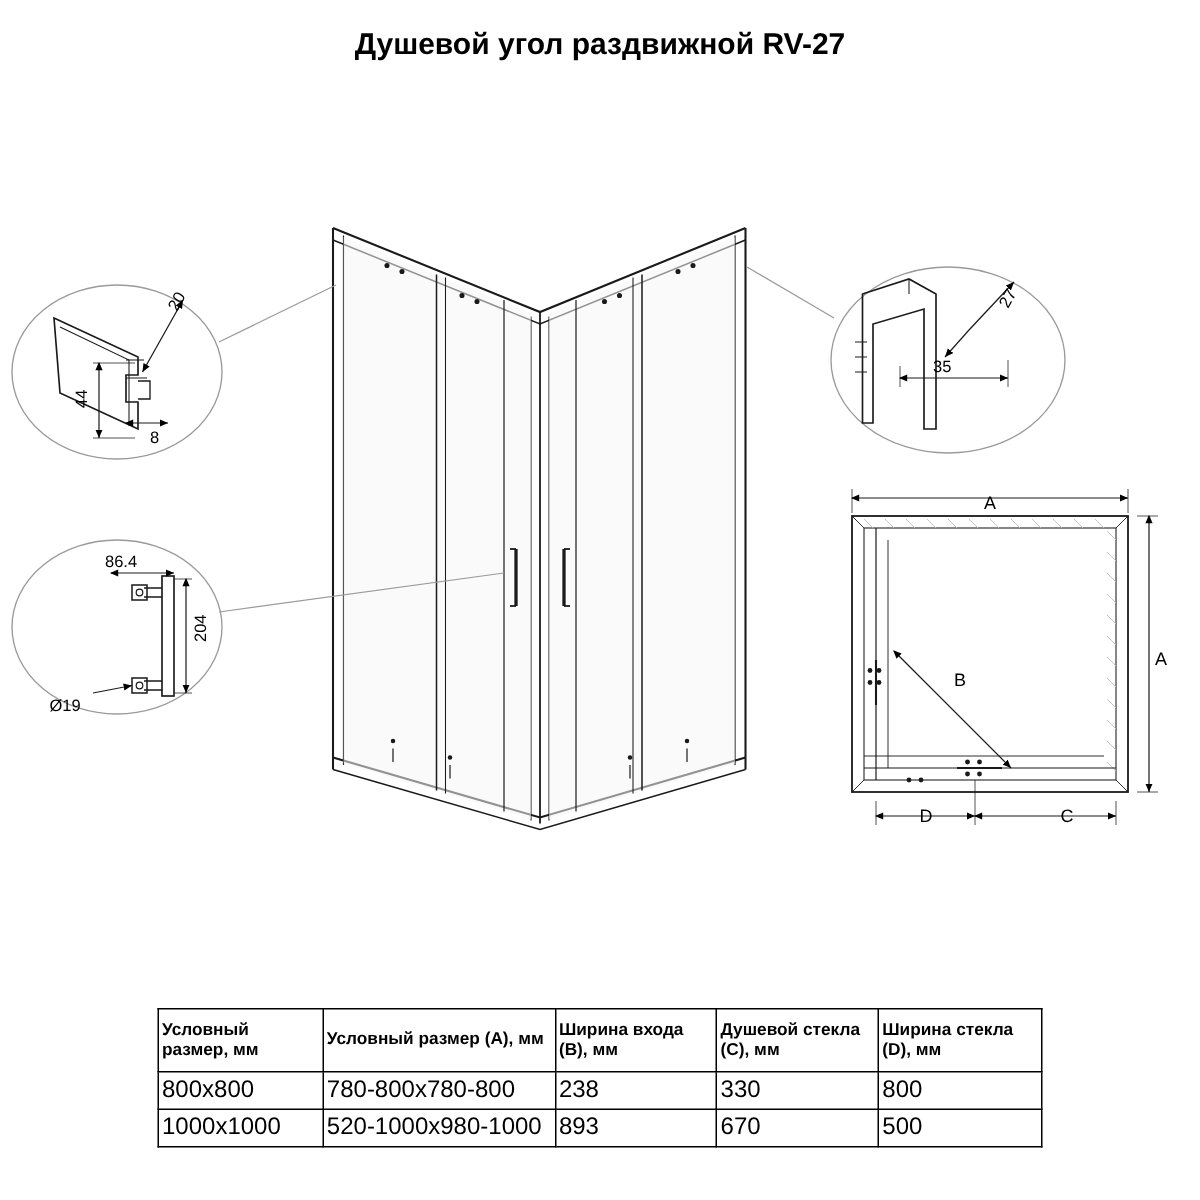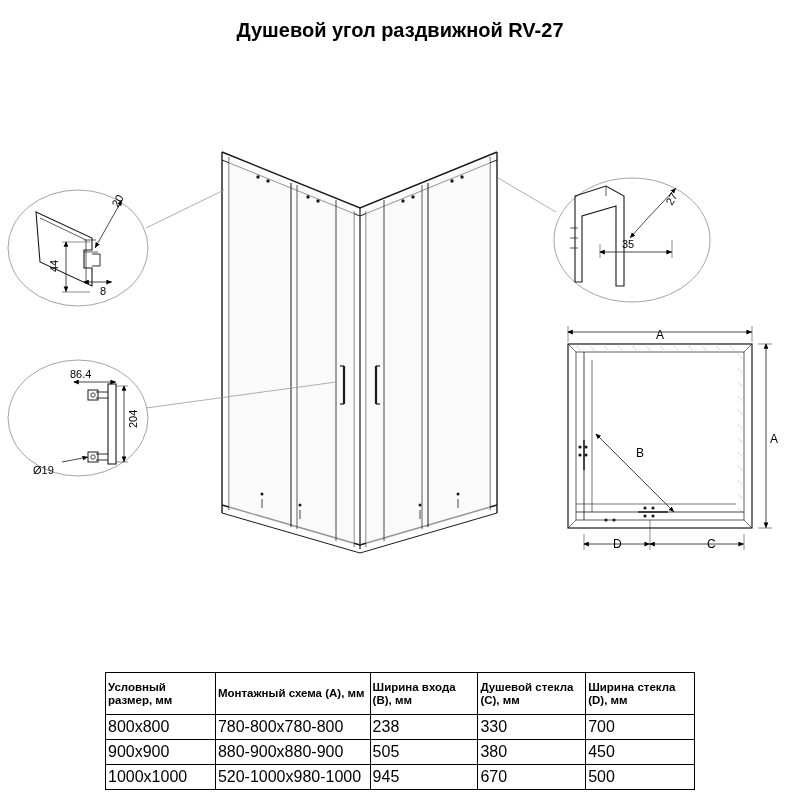--- a/index.html
+++ b/index.html
@@ -310,44 +310,37 @@
     <colgroup>
       <col class="c0">
         <col class="c1">
         <col class="c2">
         <col class="c3">
         <col class="c4">
     </colgroup>
     <thead>
       <tr>
         <th>Условный размер, мм</th>
-        <th>Монтажный схема (A), мм</th>
+        <th>Условный размер (A), мм</th>
         <th>Ширина входа (B), мм</th>
         <th>Душевой стекла (C), мм</th>
         <th>Ширина стекла (D), мм</th>
       </tr>
     </thead>
     <tbody>
       <tr>
         <td>800x800</td>
         <td>780-800x780-800</td>
         <td>238</td>
         <td>330</td>
-        <td>700</td>
-      </tr>
-      <tr>
-        <td>900x900</td>
-        <td>880-900x880-900</td>
-        <td>505</td>
-        <td>380</td>
-        <td>450</td>
+        <td>800</td>
       </tr>
       <tr>
         <td>1000x1000</td>
         <td>520-1000x980-1000</td>
-        <td>945</td>
+        <td>893</td>
         <td>670</td>
         <td>500</td>
       </tr>
     </tbody>
   </table>
 
 </div>
 
 </body></html>

